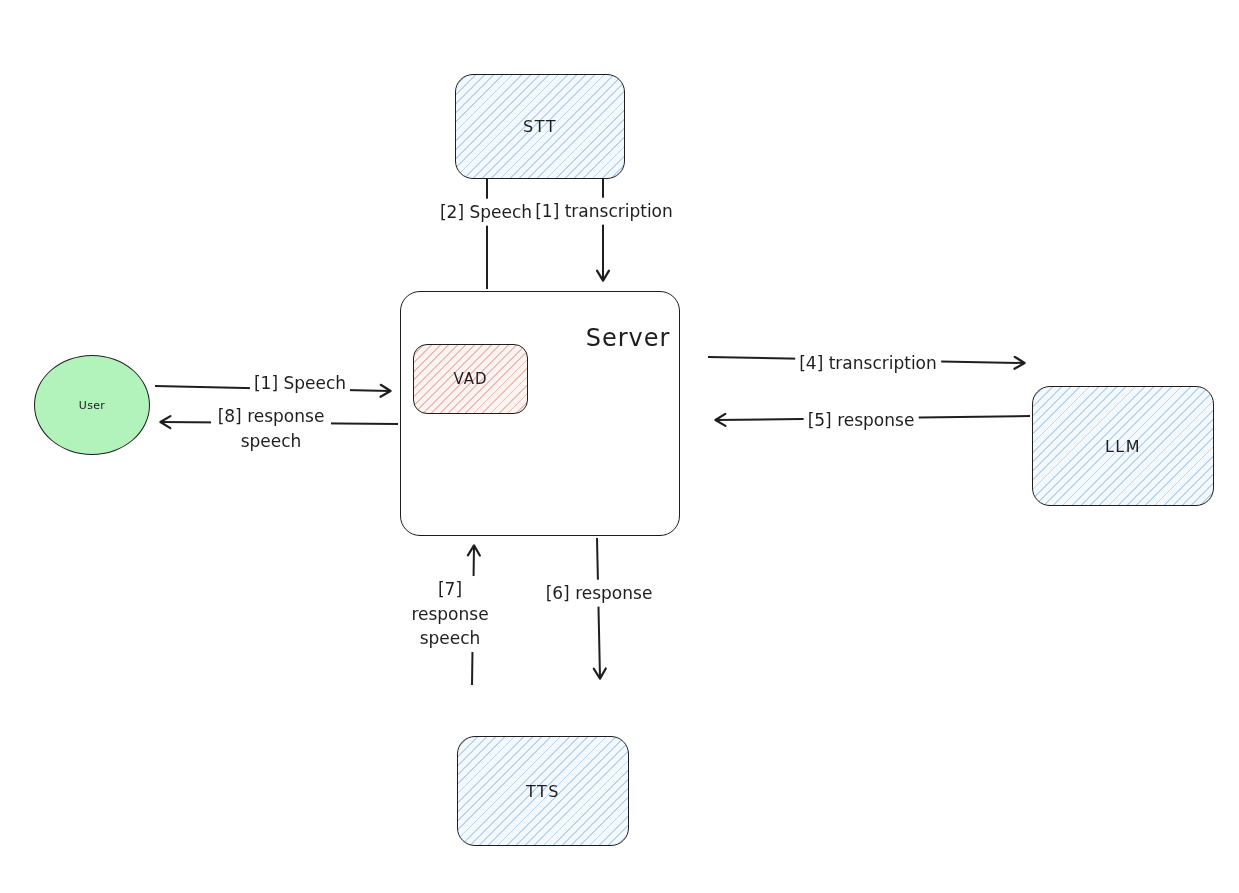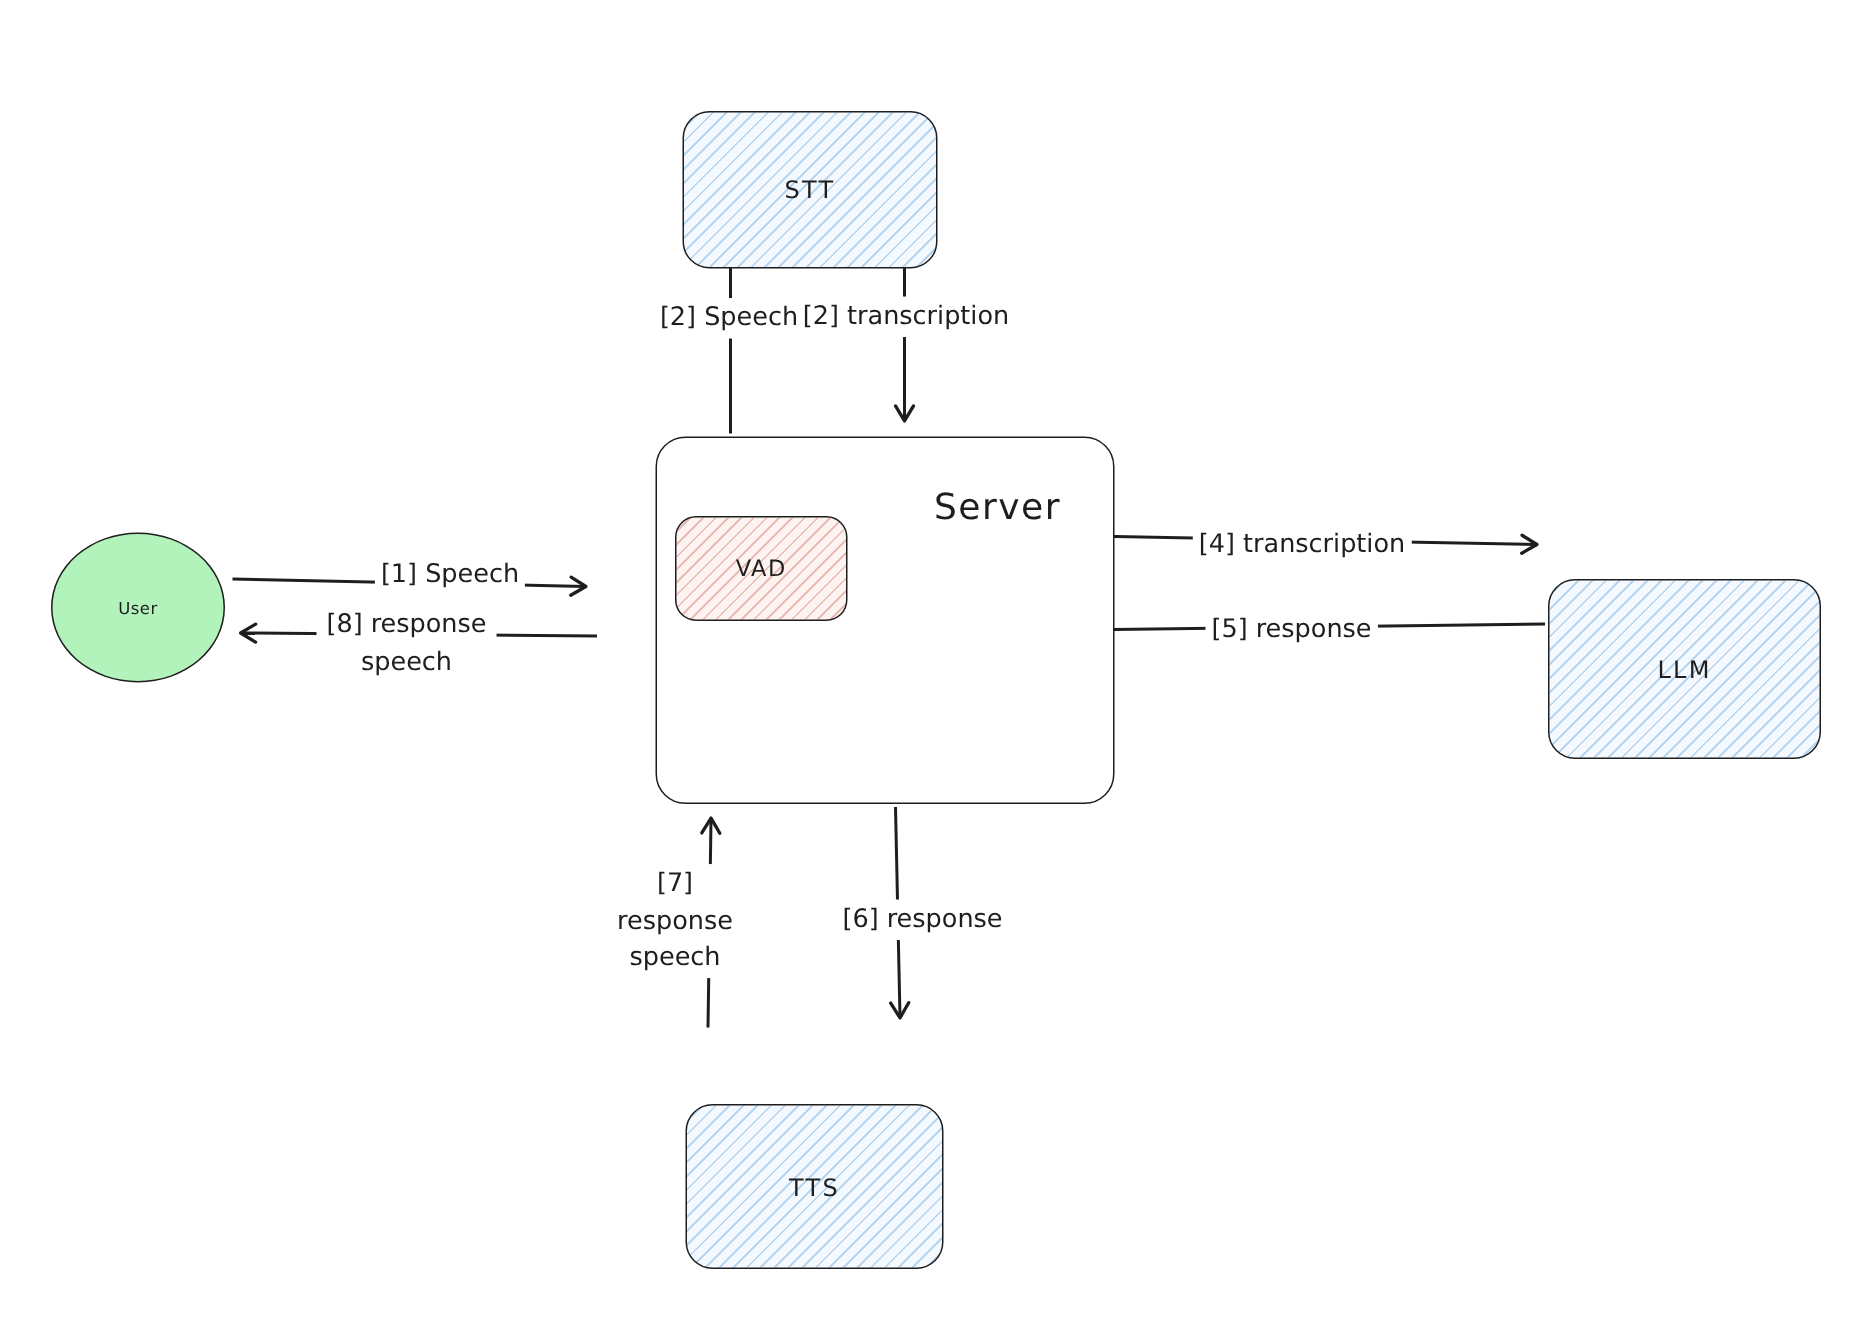--- a/index.html
+++ b/index.html
@@ -51,26 +51,25 @@
   }
   .node-label {
     font-size: 16px;
     letter-spacing: 1.5px;
   }
   
   .stt  { left: 455px; top: 28px;  width: 170px; height: 105px; }
   .llm  { left: 1032px; top: 340px; width: 182px; height: 120px; }
   .tts  { left: 457px; top: 690px; width: 172px; height: 110px; }
   .server {
-    left: 400px; top: 291px; width: 306px; height: 245px;
+    left: 400px; top: 291px; width: 280px; height: 245px;
     background: #ffffff;
     border-radius: 20px;
     border: 1.9px solid #1e1e1e;
     position: absolute;
-    margin-left: 37px;
   }
   .server-label {
     position: absolute;
     left: 227px; top: 46px;
     transform: translate(-50%, -50%);
     font-size: 24px;
     letter-spacing: 1px;
     white-space: nowrap;
   }
   .vad {
@@ -95,21 +94,21 @@
     line-height: 1.45;
     text-align: center;
     z-index: 3;
   }
   .nowrap { white-space: nowrap; }
   .el-1 { left: 272px; top: 383px; margin-left: 28px; }
   .el-2 { left: 486px; top: 212px; }
   .el-3 { left: 604px; top: 211px; }
   .el-4 { left: 868px; top: 363px; }
   .el-5 { left: 861px; top: 420px; }
-  .el-6 { left: 599px; top: 613px; margin-left: 16px; }
+  .el-6 { left: 599px; top: 593px; }
   .el-7 { left: 450px; top: 614px; width: 114px; }
   .el-8 { left: 271px; top: 429px; width: 120px; text-align: center; }
 </style>
 </head>
 <body>
 
 <div class="canvas">
 
   <svg class="arrows" viewBox="0 0 1239 893" xmlns="http://www.w3.org/2000/svg">
     <defs>
@@ -145,20 +144,20 @@
   <div class="node rect hatch-blue llm">
     <span class="node-label">LLM</span>
   </div>
 
   <div class="node rect hatch-blue tts">
     <span class="node-label">TTS</span>
   </div>
 
   <div class="edge-label nowrap el-1">[1] Speech</div>
   <div class="edge-label nowrap el-2">[2] Speech</div>
-  <div class="edge-label nowrap el-3">[2] transcription</div>
+  <div class="edge-label nowrap el-3">[1] transcription</div>
   <div class="edge-label nowrap el-4">[4] transcription</div>
   <div class="edge-label nowrap el-5">[5] response</div>
   <div class="edge-label nowrap el-6">[6] response</div>
   <div class="edge-label el-7">[7] response speech</div>
   <div class="edge-label el-8">[8] response speech</div>
 
 </div>
 
 </body></html>

